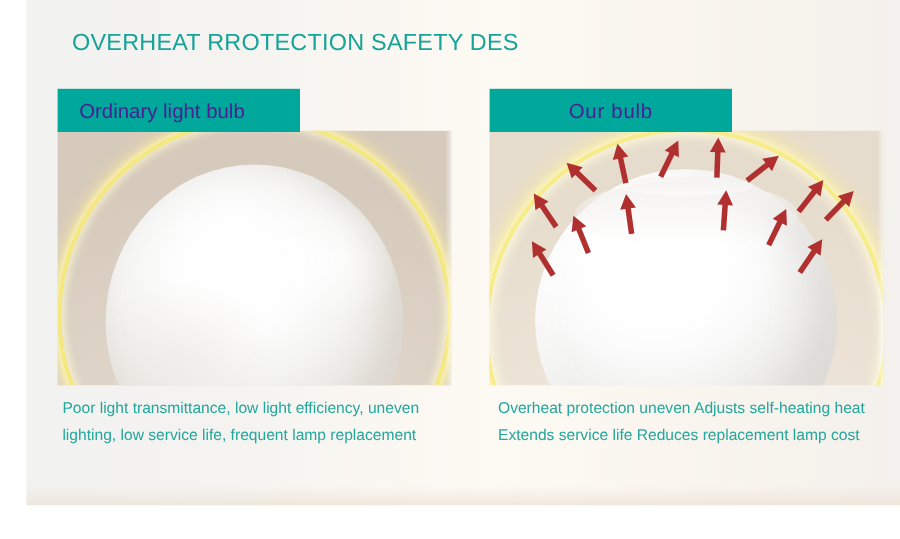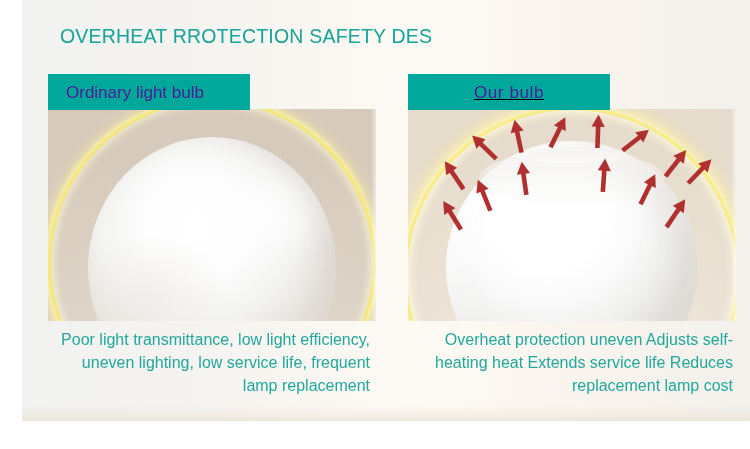--- a/index.html
+++ b/index.html
@@ -73,21 +73,21 @@
   .banner {
     position: relative;
     width: 202px;
     height: 36px;
     background: #00a79b;
     display: flex;
     align-items: center;
     z-index: 5;
   }
   .banner-left  { justify-content: flex-start; padding-left: 18px; box-sizing: border-box; }
-  .banner-right { justify-content: center; text-decoration: underline; }
+  .banner-right { justify-content: center; }
 
   .banner-label {
     color: #4c1d95;
     font-size: 17px;
     line-height: 1;
     white-space: nowrap;
   }
   .banner-right .banner-label { letter-spacing: .6px; }
 
   
@@ -229,23 +229,22 @@
     pointer-events: none;
   }
   .arrow-layer svg { width: 100%; height: 100%; display: block; }
 
   
   .caption {
     position: absolute;
     top: 328px;
     width: 318px;
     color: #22a79d;
-    font-size: 16px;
+    font-size: 13px;
     line-height: 23px;
-    text-align: right;
   }
   .caption-left  { left: 30px; }
   .caption-right { left: 393px; }
 </style>
 </head>
 <body>
 
 <div id="page">
 
   <div class="canvas-bg"></div>

